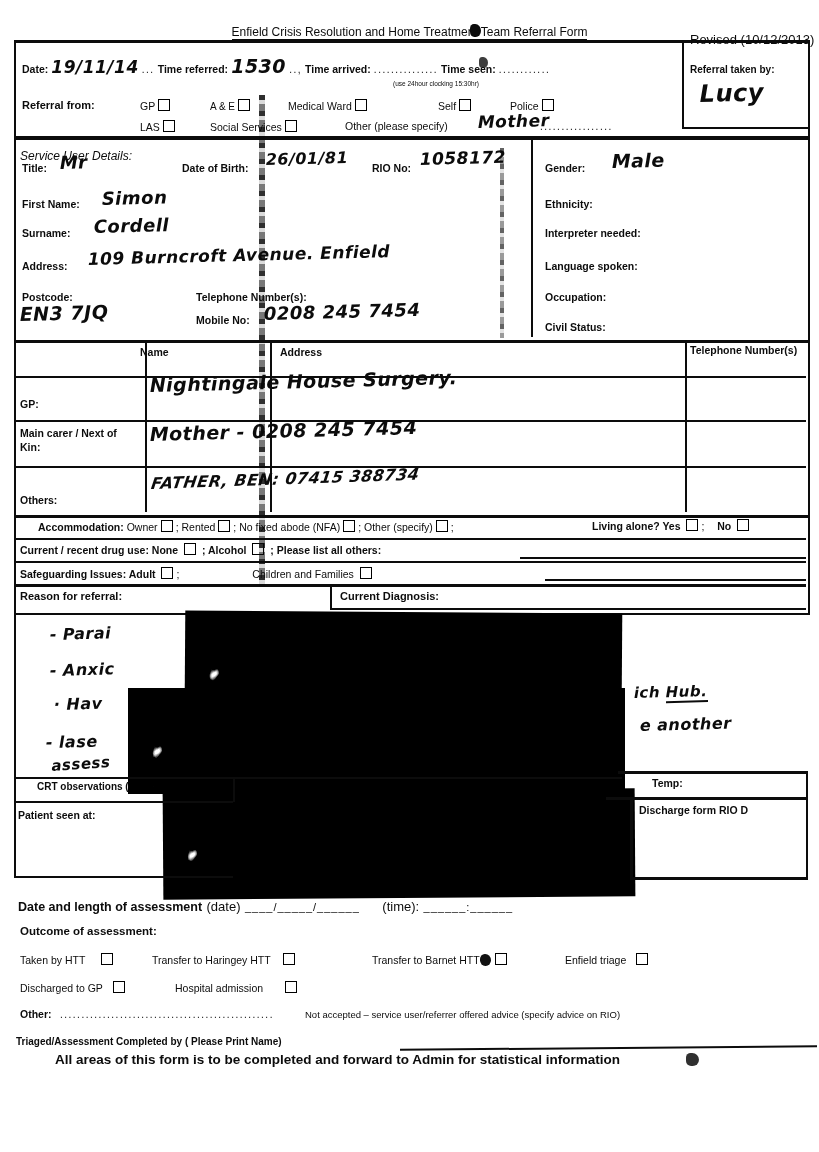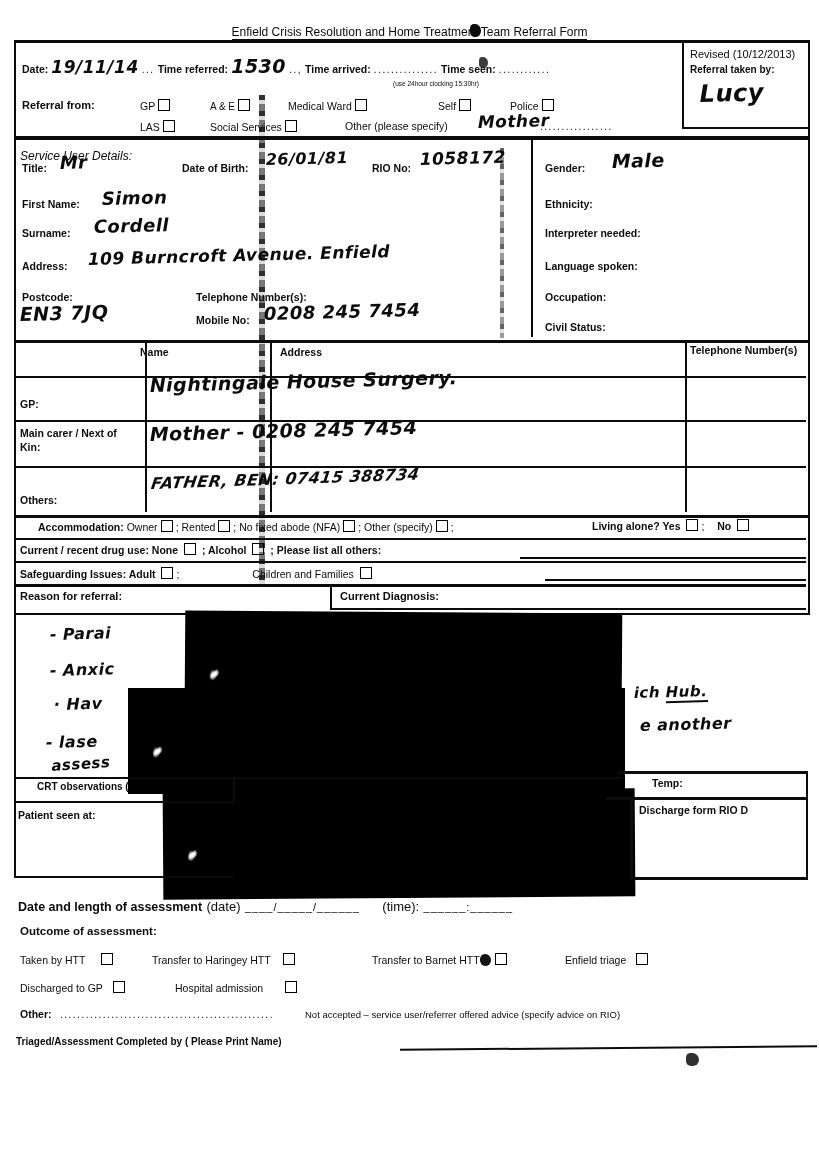--- a/index.html
+++ b/index.html
@@ -54,21 +54,21 @@
     <span class="hw" style="font-size:19px;">1530</span>
     <span class="dots">..,</span>
     <span class="lbl">Time arrived:</span>
     <span class="dots">...............</span>
     <span class="lbl">Time seen:</span>
     <span class="dots">............</span>
   </div>
   <div class="abs" style="left:393px;top:80px;font-size:6.5px;">(use 24hour clocking 15:30hr)</div>
 
   <div class="box" style="left:682px;top:41px;width:124px;height:84px;border-width:2px;"></div>
-  <div class="abs" style="left:690px;top:48px;font-size:11px;text-align:center;">Revised (10/12/2013)</div>
+  <div class="abs" style="left:690px;top:32px;font-size:13px;text-align:center;">Revised (10/12/2013)</div>
   <div class="abs lbl" style="left:690px;top:64px;font-size:10px;">Referral taken by:</div>
   <div class="abs hw" style="left:700px;top:80px;font-size:24px;">Lucy</div>
 
   <div class="abs lbl" style="left:22px;top:99px;font-size:11px;">Referral from:</div>
   <span class="abs" style="left:140px;top:99px;font-size:10.5px;">
     <span>GP</span><span class="cb"></span></span>
   <span class="abs" style="left:210px;top:99px;font-size:10px;">
     <span>A &amp; E</span><span class="cb"></span></span>
   <span class="abs" style="left:288px;top:99px;font-size:10.5px;">
     <span>Medical Ward</span><span class="cb"></span></span>
@@ -249,20 +249,21 @@
   <span class="abs" style="left:175px;top:981px;font-size:10.5px;">
     <span>Hospital admission</span><span class="cb" style="margin-left:22px;"></span></span>
 
   <span class="abs lbl" style="left:20px;top:1008px;">Other:</span>
   <span class="abs dots" style="left:60px;top:1009px;">..................................................</span>
   <span class="abs" style="left:305px;top:1009px;font-size:9.5px;">Not accepted – service user/referrer offered advice (specify advice on RIO)</span>
 
   <span class="abs" style="left:16px;top:1036px;font-size:10px;font-weight:bold;">Triaged/Assessment Completed by ( Please Print Name)</span>
   <div class="hline" style="left:400px;top:1047px;width:417px;height:2px;transform:rotate(-.5deg);"></div>
 
+  <span class="abs" style="left:55px;top:1052px;font-size:13.5px;font-weight:bold;">All areas of this form is to be completed and forward to Admin for statistical information</span>
 
   <div class="streak" style="left:259px;top:95px;width:6px;height:492px;"></div>
   <div class="streak" style="left:500px;top:148px;width:4px;height:190px;opacity:.75;"></div>
   <div class="blob" style="left:470px;top:24px;width:11px;height:13px;"></div>
   <div class="blob" style="left:479px;top:57px;width:9px;height:11px;opacity:.8;"></div>
   <div class="blob" style="left:686px;top:1053px;width:13px;height:13px;opacity:.85;"></div>
 
 </div>
 
 </body></html>

